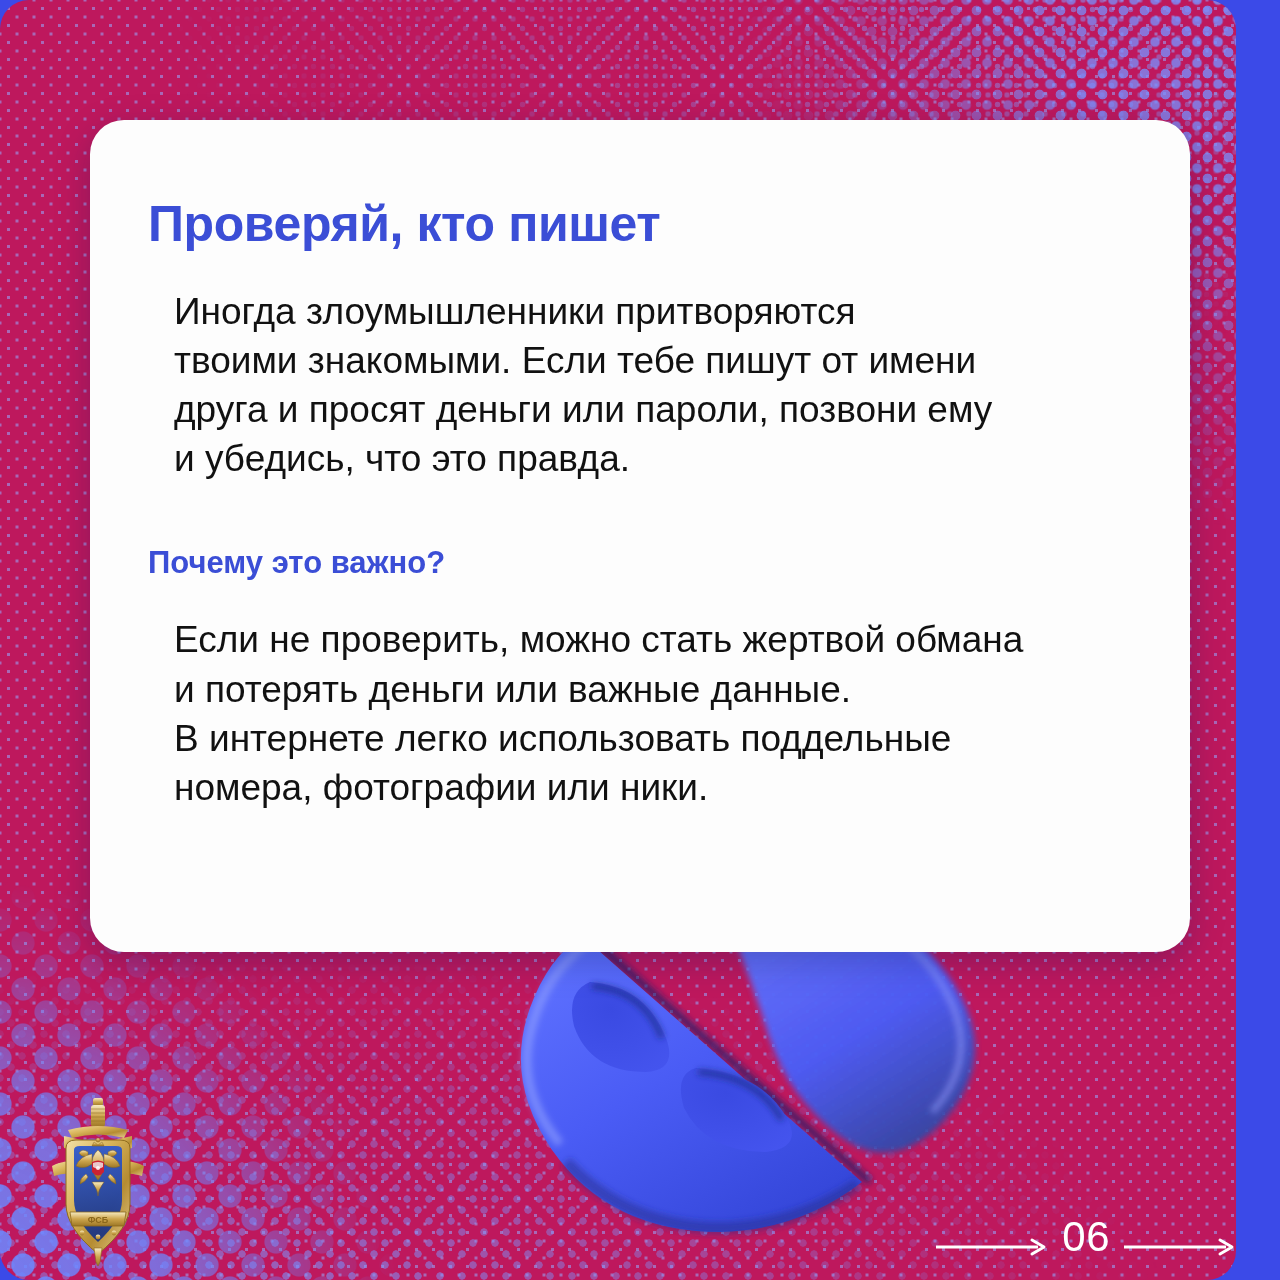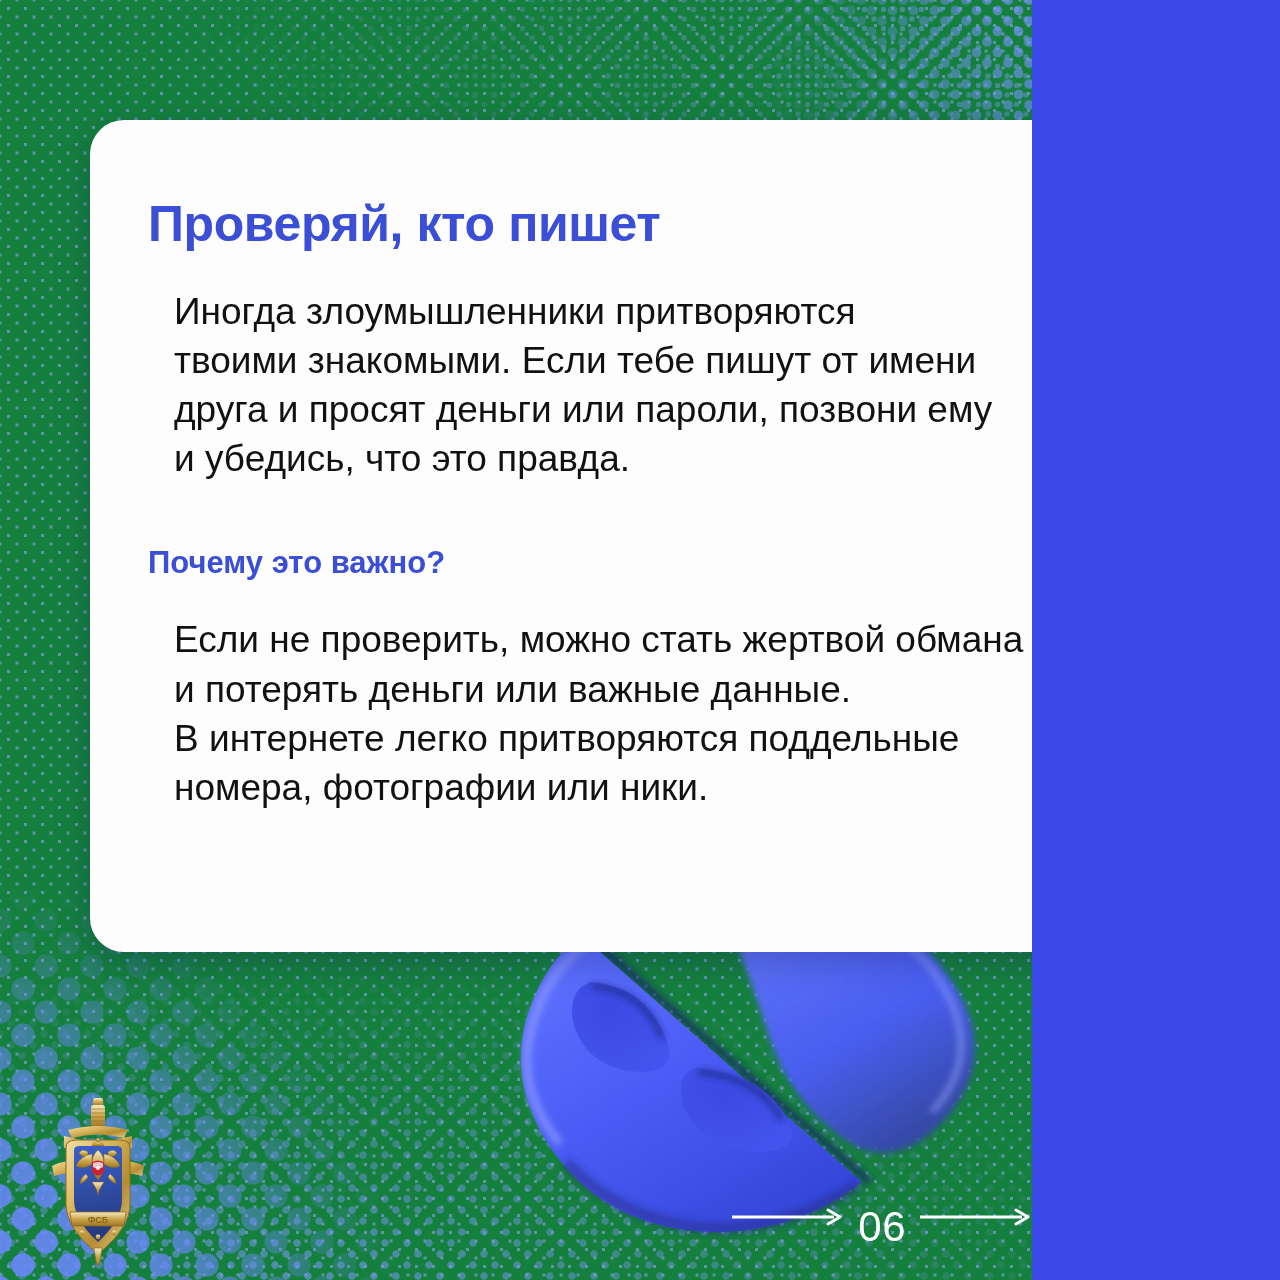--- a/index.html
+++ b/index.html
@@ -13,24 +13,25 @@
   body {
     font-family: "Liberation Sans", sans-serif;
     background: #3b4ae8;
     position: relative;
   }
 
   
   #slide {
     position: absolute;
     inset: 0;
-    width: 1032px;
+    width: 1236px;
     height: 1280px;
-    background: #15803d;
+    background: #be185d;
     overflow: hidden;
+    border-radius: 29px;
   }
 
   
   .halftone-fine {
     position: absolute;
     inset: 0;
     background-image:
       radial-gradient(circle at 50% 50%, rgba(150,170,255,0.55) 1.6px, rgba(150,170,255,0) 1.9px),
       radial-gradient(circle at 50% 50%, rgba(150,170,255,0.55) 1.6px, rgba(150,170,255,0) 1.9px);
     background-size: 17px 17px, 17px 17px;
@@ -158,21 +159,21 @@
     height: 170px;
   }
   .emblem svg { display: block; width: 100%; height: 100%; }
 
   
   .pager {
     position: absolute;
     right: 0;
     bottom: 22px;
     display: flex;
-    align-items: flex-start;
+    align-items: flex-end;
     height: 52px;
   }
   .pager-arrow { display: block; }
   .pager-number {
     color: #ffffff;
     font-size: 42px;
     font-weight: normal;
     letter-spacing: 0.5px;
     margin: 0 14px;
     line-height: 1;
@@ -239,21 +240,21 @@
 
     <p class="card-body">Иногда злоумышленники притворяются
 твоими знакомыми. Если тебе пишут от имени
 друга и просят деньги или пароли, позвони ему
 и убедись, что это правда.</p>
 
     <h2 class="section-heading">Почему это важно?</h2>
 
     <p class="card-body second">Если не проверить, можно стать жертвой обмана
 и потерять деньги или важные данные.
-В интернете легко притворяются поддельные
+В интернете легко использовать поддельные
 номера, фотографии или ники.</p>
   </div>
 
   <div class="emblem">
     <svg viewBox="0 0 108 170" xmlns="http://www.w3.org/2000/svg">
       <defs>
         <linearGradient id="gold" x1="0" y1="0" x2="1" y2="1">
           <stop offset="0%" stop-color="#f3e0a6"></stop>
           <stop offset="35%" stop-color="#d9b65c"></stop>
           <stop offset="65%" stop-color="#b58c32"></stop>

